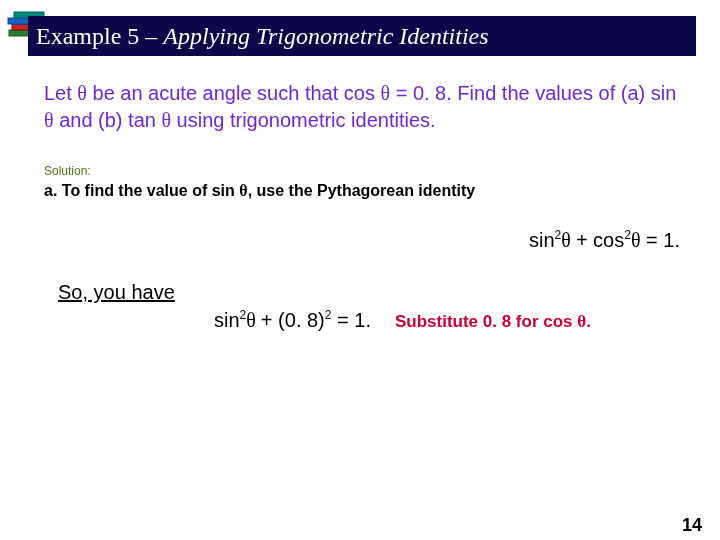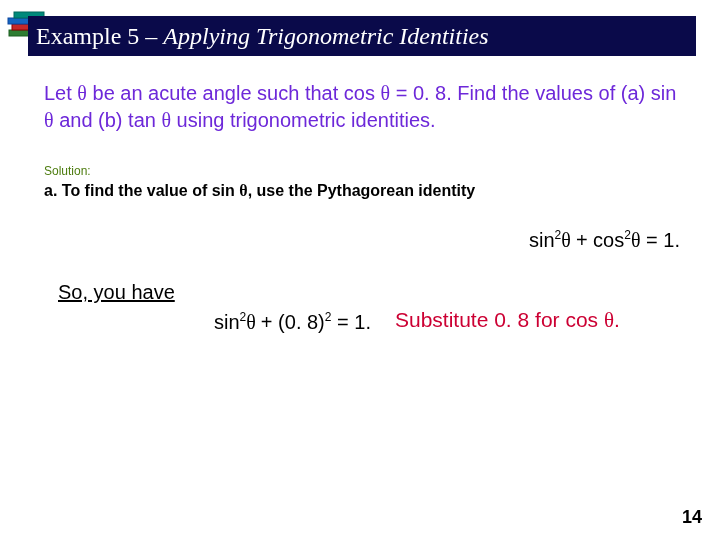--- a/index.html
+++ b/index.html
@@ -12,22 +12,22 @@
   .content { position:absolute; top:80px; left:44px; right:40px; }
   .para { font-size:20px; line-height:1.35; color:#6d28d9; margin-bottom:30px; }
   .theta { font-family:'Times New Roman',serif; }
   .solution-label { font-size:12px; color:#4d7c0f; margin-bottom:2px; }
   .solution-line { font-size:16px; line-height:1.35;font-weight:bold; }
   .identity { font-size:20px; text-align:right; margin:26px 0 30px 150px; }
   sup { font-size:12px; vertical-align:super; }
   .soyouhave { font-size:20px; margin-left:14px; margin-bottom:4px;text-decoration:underline; }
   .eq2-row { display:flex; align-items:flex-end; margin-left:170px; }
   .eq2 { font-size:20px; }
-  .note { font-size:21px; font-weight:normal; color:#cc0033; margin-left:24px; white-space:nowrap; }
-  .pagenum { position:absolute; bottom:12px; right:18px; font-size:18px; font-weight:bold; }
+  .note { font-size:17px; font-weight:bold; color:#cc0033; margin-left:24px; white-space:nowrap; }
+  .pagenum { position:absolute; bottom:4px; right:18px; font-size:18px; font-weight:bold; }
 </style>
 </head>
 <body>
 
 <div class="slide">
 
   <div class="books-icon">
     <svg viewBox="0 0 46 38" width="46" height="38">
       <rect x="3" y="24" width="34" height="6" fill="#2e7d32" stroke="#1b5e20"></rect>
       <rect x="6" y="18" width="34" height="6" fill="#c62828" stroke="#8e0000"></rect>

